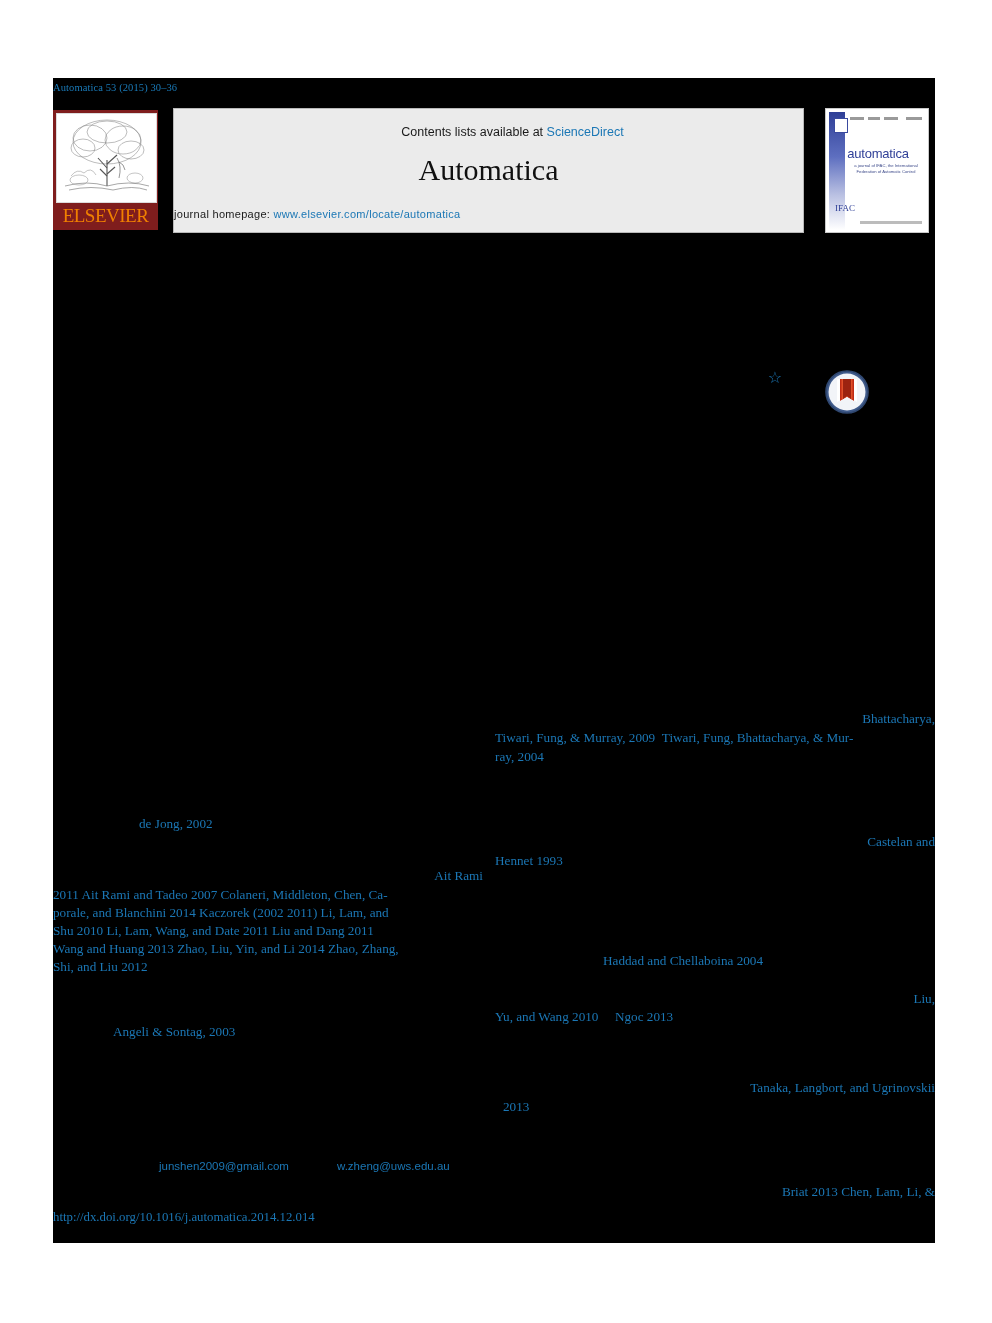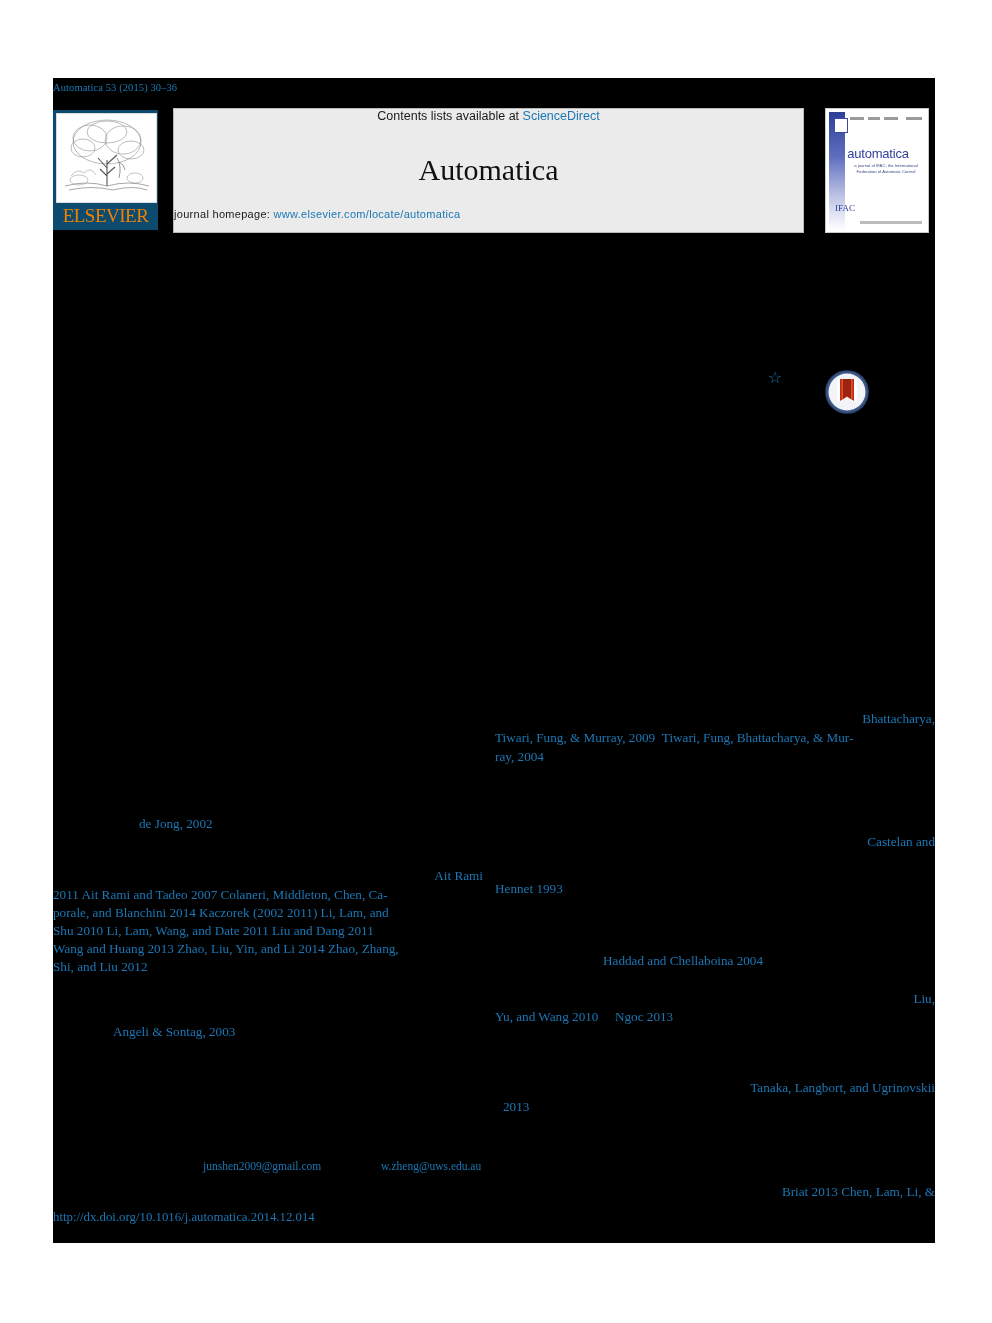--- a/index.html
+++ b/index.html
@@ -40,21 +40,21 @@
     top: 30px;
     width: 882px;
     height: 125px;
   }
   .elsevier-logo {
     position: absolute;
     left: 0px;
     top: 2px;
     width: 105px;
     height: 120px;
-    background: #0c4a6e;
+    background: #7f1d1d;
     box-sizing: border-box;
     padding: 3px;
   }
   .elsevier-tree {
     width: 99px;
     height: 88px;
     background: #ffffff;
     border: 1px solid #dcdcdc;
     position: relative;
     overflow: hidden;
@@ -75,26 +75,27 @@
     left: 120px;
     top: 0px;
     width: 631px;
     height: 125px;
     background: #ebebeb;
     border: 1px solid #b9b9b9;
     box-sizing: border-box;
   }
   .contents-line {
     position: absolute;
-    top: 0;
+    top: 16px;
     width: 100%;
     text-align: center;
     font-family: "Liberation Sans", sans-serif;
     font-size: 12.5px;
     color: #1a1a1a;
+    padding-left: 24px;
   }
   .contents-line .sd {
     color: #1b77b5;
   }
   .journal-title {
     position: absolute;
     top: 44px;
     width: 100%;
     text-align: center;
     font-family: "Liberation Serif", serif;
@@ -250,23 +251,22 @@
     position: absolute;
     left: 0px;
     top: 1132px;
     color: #1b77b5;
     font-family: "Liberation Serif", serif;
     font-size: 12.8px;
   }
   .email {
     position: absolute;
     color: #1b77b5;
-    font-family: Liberation Serif, serif;
+    font-family: Liberation Sans, sans-serif;
     font-size: 11.5px;
-    margin-left: 44px;
   }
 </style>
 </head>
 <body>
 
 <div class="page">
 
   <div class="running-head">Automatica 53 (2015) 30–36</div>
 
   <div class="masthead">
@@ -357,21 +357,21 @@
     <span>Tiwari, Fung, &amp; Murray, 2009</span>&nbsp;&nbsp;<span>Tiwari, Fung, Bhattacharya, &amp; Mur-</span>
   </div>
 
   <div class="cite" style="left:442px; top:670px; width:440px;">ray, 2004</div>
 
   <div class="cite" style="left:86px; top:737px; width:300px;">de Jong, 2002</div>
 
 
   <div class="cite right-align" style="left:442px; top:755px; width:440px;">Castelan and</div>
 
-  <div class="cite" style="left:442px; top:774px; width:300px;margin-top:28px;">Hennet  1993</div>
+  <div class="cite" style="left:442px; top:774px; width:300px;">Hennet  1993</div>
 
   <div class="cite right-align" style="left:0px; top:789px; width:430px;">Ait Rami</div>
 
   <div class="cite" style="left:0px; top:808px; width:430px;"> 2011  Ait Rami and Tadeo  2007   Colaneri, Middleton, Chen, Ca-</div>
   <div class="cite" style="left:0px; top:826px; width:430px;">porale, and Blanchini  2014   Kaczorek (2002  2011) Li, Lam, and</div>
   <div class="cite" style="left:0px; top:844px; width:430px;">Shu  2010  Li, Lam, Wang, and Date  2011   Liu and Dang  2011</div>
   <div class="cite" style="left:0px; top:862px; width:430px;">Wang and Huang  2013   Zhao, Liu, Yin, and Li  2014   Zhao, Zhang,</div>
   <div class="cite" style="left:0px; top:880px; width:430px;">Shi, and Liu  2012</div>
 
   <div class="cite" style="left:550px; top:874px; width:330px;">Haddad  and  Chellaboina   2004</div>

